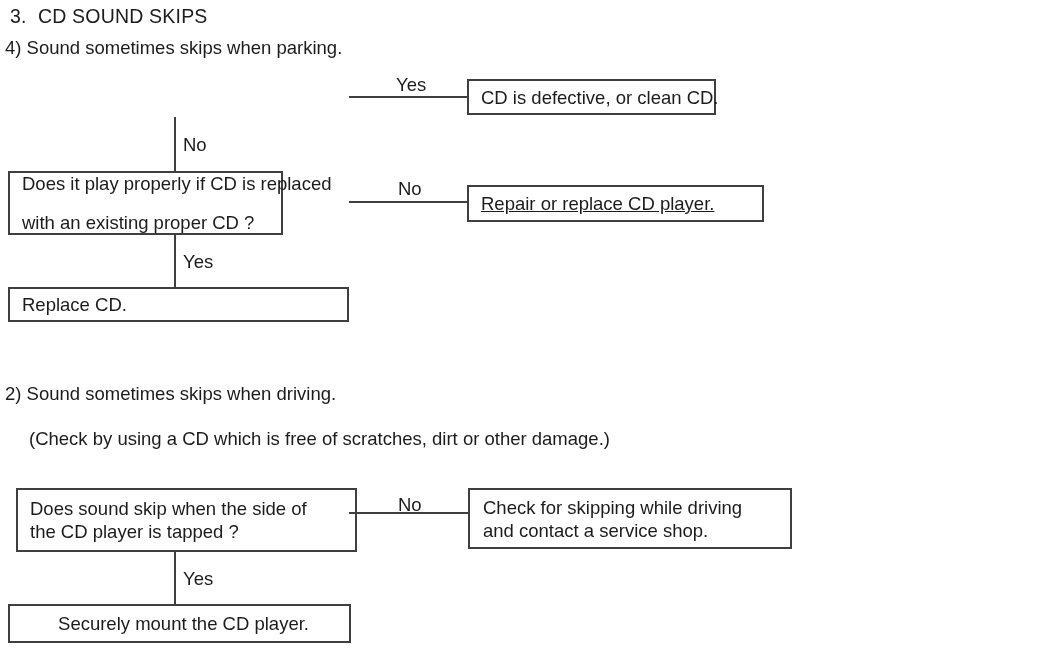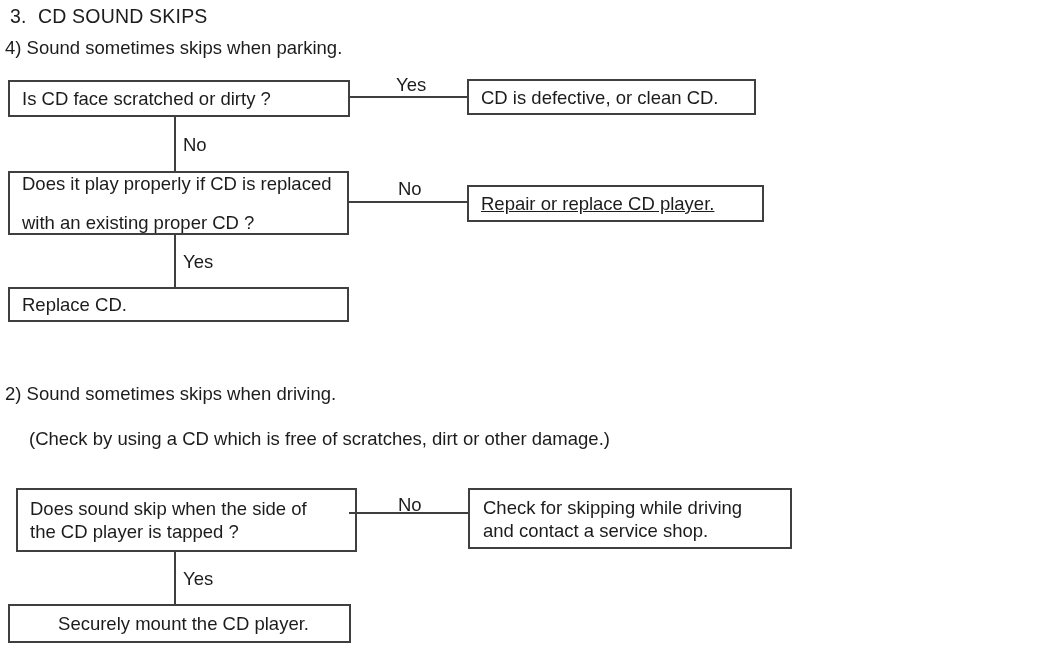--- a/index.html
+++ b/index.html
@@ -59,35 +59,32 @@
 </style>
 </head>
 <body>
 
 <div id="page" style="--bg: #ffffff; --line: #3f3f3f; --ink: #1c1c1c;">
 
   <div class="title" style="left:10px; top:5px;">3.  CD SOUND SKIPS</div>
 
   <div class="heading" style="left:5px; top:37px;">4) Sound sometimes skips when parking.</div>
 
-  <div class="box" style="left:8px; top:80px; width:342px; height:37px;">
-    <div class="ln">Is CD face scratched or dirty ?</div>
-  </div>
 
   <div class="hline" style="left:349px; top:96px; width:118px;"></div>
   <div class="edge-label" style="left:396px; top:74px;">Yes</div>
 
-  <div class="box" style="left:467px; top:79px; width:289px; height:36px;">
+  <div class="box" style="left:467px; top:79px; width:249px; height:36px;">
     <div class="ln">CD is defective, or clean CD.</div>
   </div>
 
   <div class="vline" style="left:174px; top:117px; height:54px;"></div>
   <div class="edge-label" style="left:183px; top:134px;">No</div>
 
-  <div class="box" style="left:8px; top:171px; width:341px; height:64px;gap:16px;">
+  <div class="box" style="left:8px; top:171px; width:275px; height:64px;gap:16px;">
     <div class="ln">Does it play properly if CD is replaced</div>
     <div class="ln">with an existing proper CD ?</div>
   </div>
 
   <div class="hline" style="left:349px; top:201px; width:118px;"></div>
   <div class="edge-label" style="left:398px; top:178px;">No</div>
 
   <div class="box" style="left:467px; top:185px; width:297px; height:37px;text-decoration:underline;">
     <div class="ln">Repair or replace CD player.</div>
   </div>

